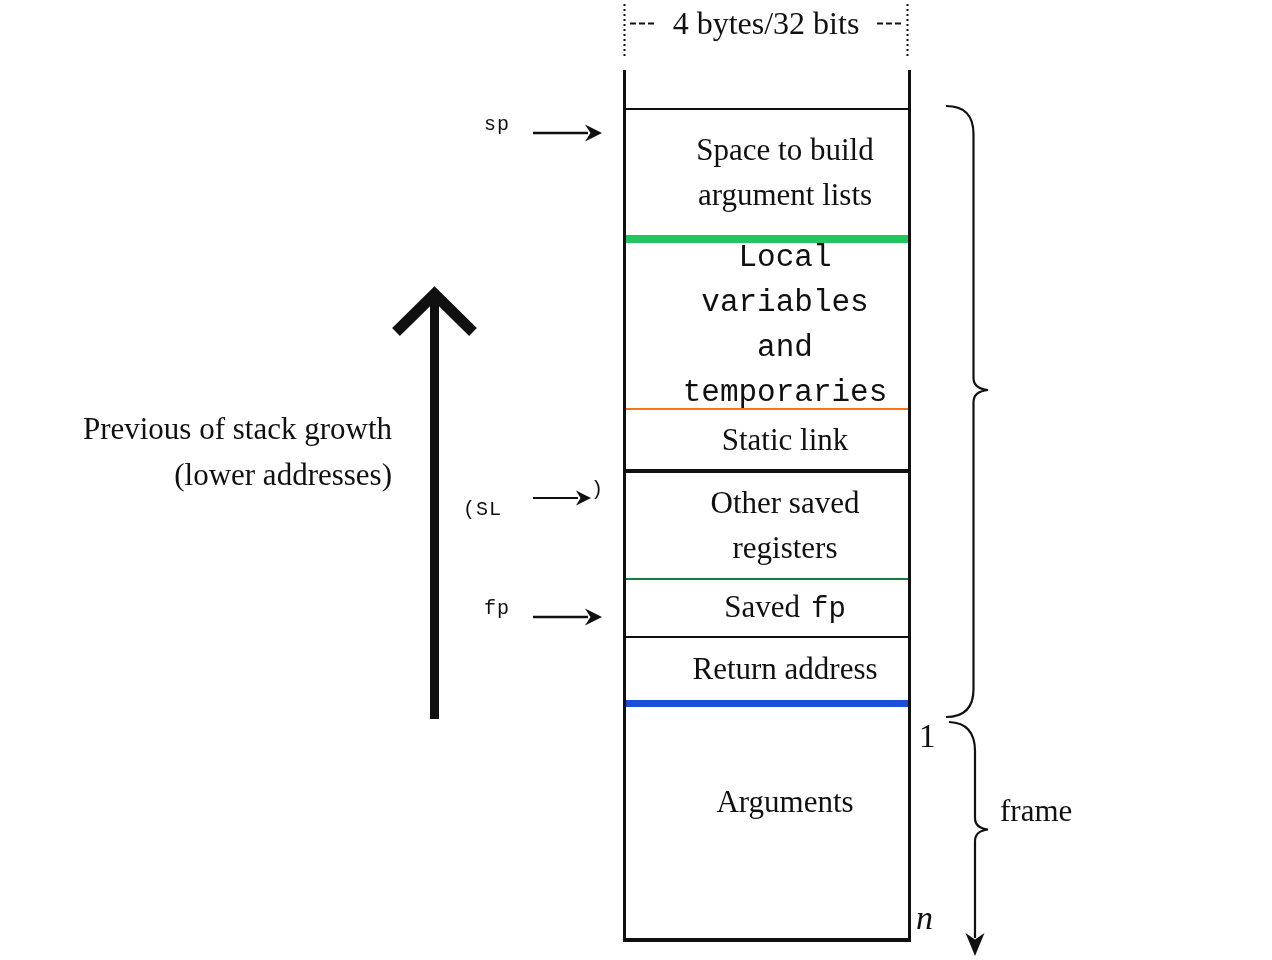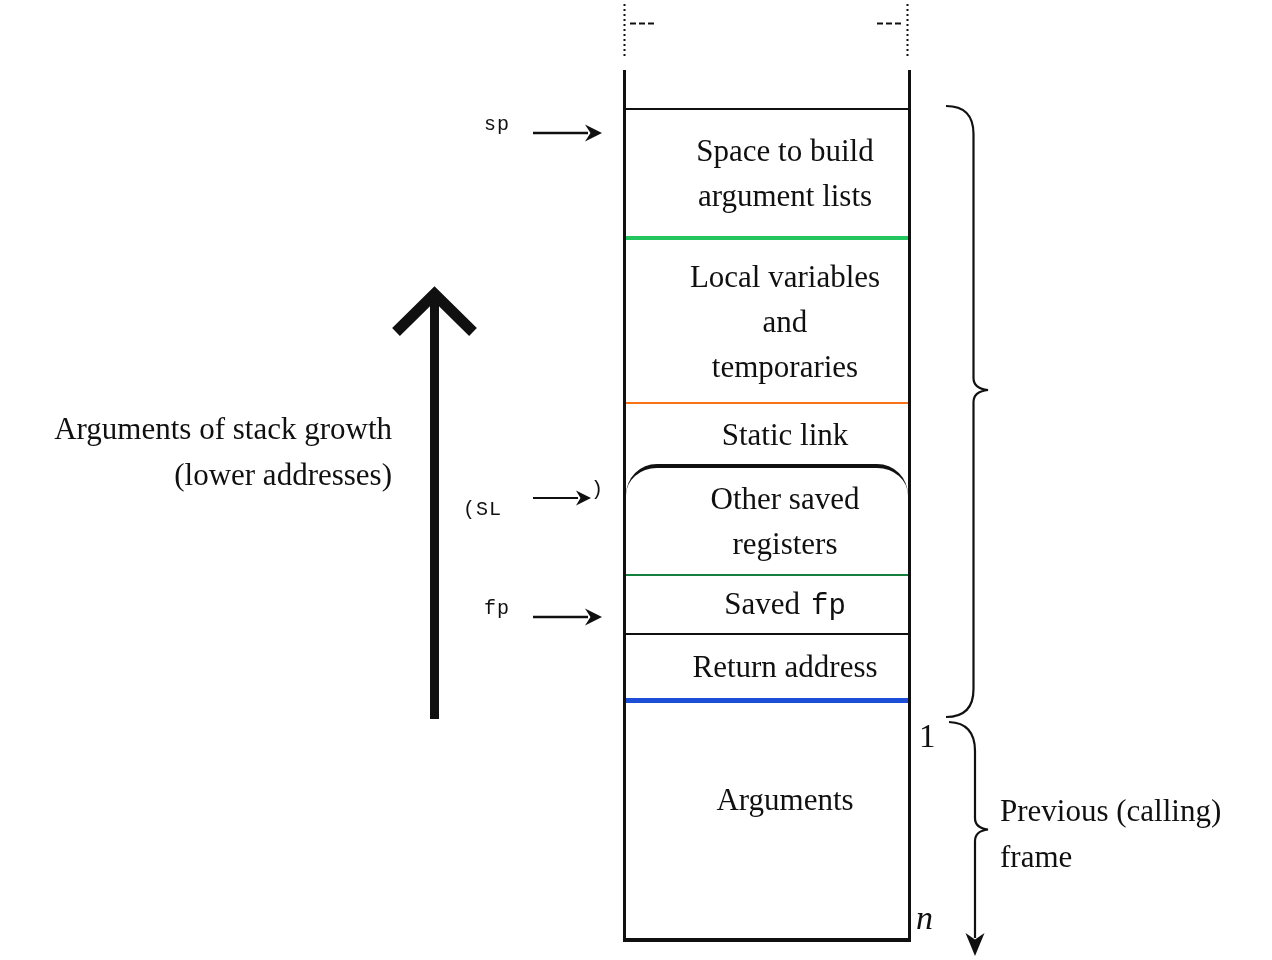--- a/index.html
+++ b/index.html
@@ -17,26 +17,26 @@
     border-bottom:4px solid #101010;
     display:flex; flex-direction:column;
   }
   .cell {
     box-sizing:border-box; display:flex; flex-direction:column;
     align-items:center; justify-content:center; text-align:center;
     font-size:31px; line-height:45px;padding-left:36px;
   }
   .r-open      { height:40px; }
   .r-space     { height:134px; border-top:2px solid #101010; }
-  .r-locals    { height:173px; border-top:4px solid #22c55e; }
+  .r-locals    { height:173px; border-top:8px solid #22c55e;font-family:Liberation Mono, monospace; }
   .r-static    { height:65px;  border-top:2px solid #f97316;font-family:Liberation Serif, serif; }
-  .r-othersaved{ height:115px; border-top:4px solid #101010;border-radius:31px; }
+  .r-othersaved{ height:115px; border-top:4px solid #101010; }
   .r-savedfp   { height:61px;  border-top:2px solid #15803d; }
   .r-return    { height:68px;  border-top:2px solid #101010; }
-  .r-args      { height:249px; border-top:5px solid #1d4ed8; padding-bottom:42px; }
+  .r-args      { height:249px; border-top:7px solid #1d4ed8; padding-bottom:42px; }
   .inline-row { display:flex; flex-direction:row; align-items:baseline; }
   .inline-row .mono { margin-left:0.38em; font-size:29px; }
 
   
   .width-label {
     position:absolute; left:624px; top:5px; width:284px; text-align:center;
     font-size:32px;
   }
 
   
@@ -97,20 +97,21 @@
 
       <path stroke-width="2.2" d="M 946,106 Q 973.5,106 973.5,134 L 973.5,378 Q 973.5,388.5 988,390 Q 973.5,391.5 973.5,402 L 973.5,689 Q 973.5,717 946,717"></path>
 
       <g>
         <path stroke-width="2.2" d="M 949,722 Q 975,723 975,751 L 975,818 Q 975,828 988,829.5 Q 975,831 975,841 L 975,938"></path>
         <polygon points="975,956 965.5,933 975,939.5 984.5,933" fill="#101010" stroke="none"></polygon>
       </g>
     </g>
   </svg>
 
+  <div class="width-label">4 bytes/32 bits</div>
 
   <div class="stack">
     <div class="cell r-open"></div>
 
     <div class="cell r-space">
       <span>Space to build</span>
       <span>argument lists</span>
     </div>
 
     <div class="cell r-locals">
@@ -143,26 +144,25 @@
       <span>Arguments</span>
     </div>
   </div>
 
   <div class="ptr ptr-sp mono">sp</div>
   <div class="ptr ptr-sl mono">(SL</div>
   <div class="ptr ptr-sl-close mono">)</div>
   <div class="ptr ptr-fp mono">fp</div>
 
   <div class="direction">
-    <div>Arguments of stack growth</div>
+    <div>Previous of stack growth</div>
     <div>(lower addresses)</div>
   </div>
 
 
   <div class="previous-frame">
-    <div>Previous (calling)</div>
     <div>frame</div>
   </div>
 
   <div class="idx-first">1</div>
   <div class="idx-last">n</div>
 
 </div>
 
 </body></html>

